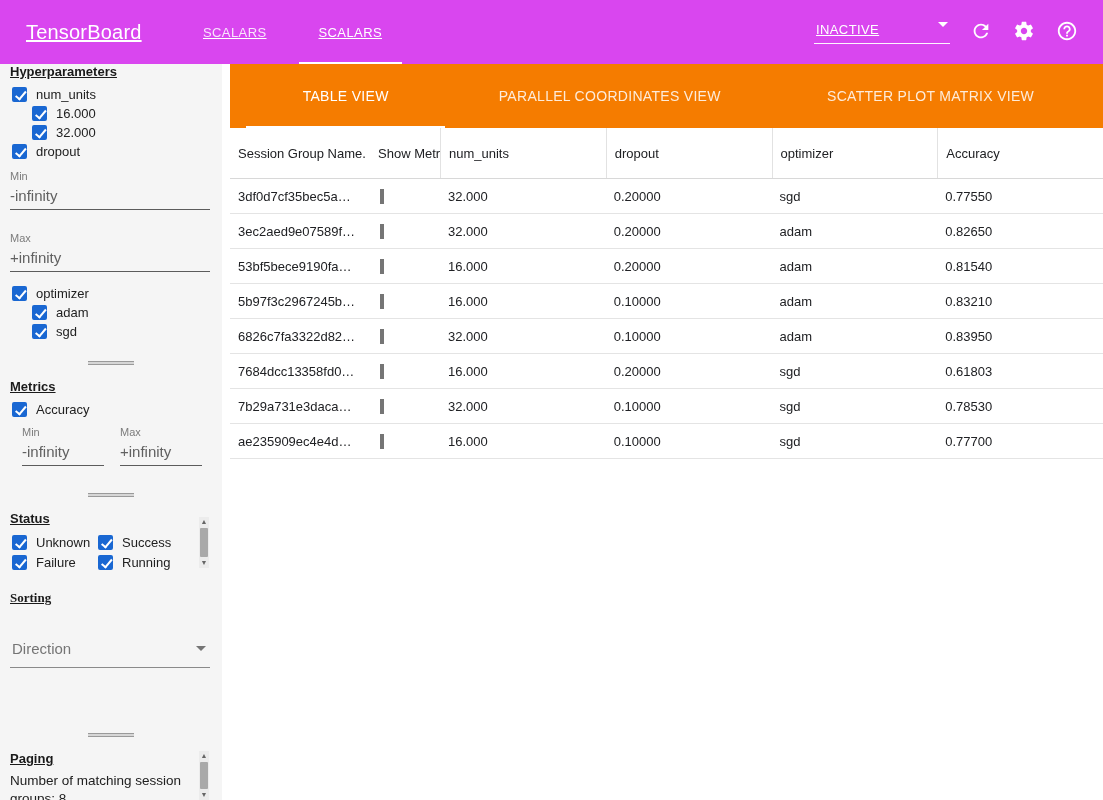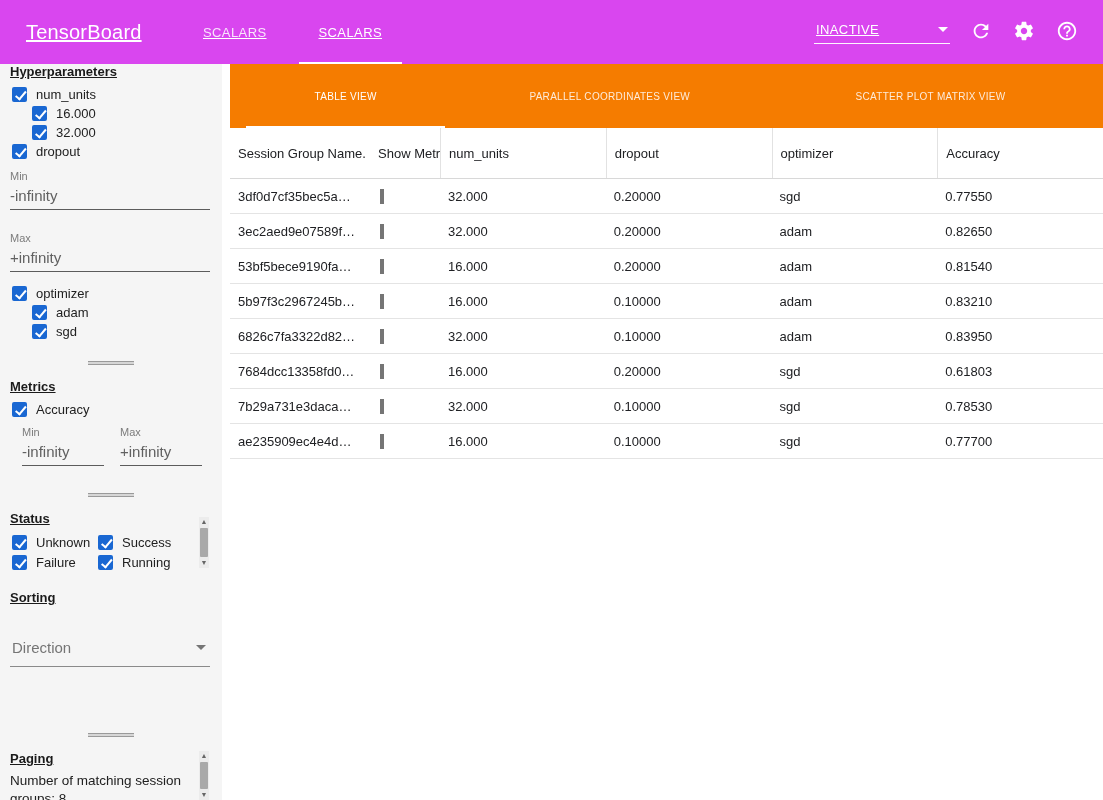--- a/index.html
+++ b/index.html
@@ -9,21 +9,21 @@
 
   
   .topbar { height:64px; min-height:64px; background:#d946ef; color:#fff; display:flex; align-items:stretch;text-decoration:underline; }
   .logo { display:flex; align-items:center; padding-left:26px; width:177px; font-size:20px; letter-spacing:.2px; }
   .nav-tabs { display:flex; align-items:stretch; }
   .nav-tab { display:flex; align-items:center; padding:0 26px; font-size:13px; letter-spacing:.4px;
              color:rgba(255,255,255,.85); position:relative; cursor:pointer; }
   .nav-tab.active { color:#fff; }
   .nav-tab.active::after { content:""; position:absolute; left:6px; right:6px; bottom:0; height:2px; background:#fff; }
   .topbar-right { margin-left:auto; display:flex; align-items:center; gap:19px; padding-right:24px; }
-  .reload-select { width:136px; display:flex; align-items:center; justify-content:space-between; font-size:13px;
+  .reload-select { width:136px; display:flex; align-items:flex-start; justify-content:space-between; font-size:13px;
                    letter-spacing:.4px; border-bottom:1px solid rgba(255,255,255,.95); padding:2px 2px 6px 2px; cursor:pointer; }
   .caret { width:0; height:0; border-left:5px solid transparent; border-right:5px solid transparent; }
   .caret-white { border-top:5px solid #fff; }
   .caret-gray { border-top:5px solid #757575; }
   .icon-btn { background:none; border:none; width:24px; height:24px; padding:0; cursor:pointer; }
   .icon-btn svg { width:22px; height:22px; fill:#fff; }
 
   
   .content { flex:1; display:flex; overflow:hidden; }
 
@@ -63,28 +63,28 @@
   .mini-scroll { position:absolute; right:13px; width:10px; display:flex; flex-direction:column;
                  align-items:center; background:#ececec; cursor:pointer; }
   .mini-scroll .arr { font-size:7px; color:#666; line-height:10px; }
   .mini-scroll .thumb { width:8px; flex:1; margin:1px 0; background:#a9a9a9; border-radius:1px; }
   .status-scroll { top:6px; bottom:4px; }
   .paging-scroll { top:10px; bottom:0; }
 
   .select { margin:26px 12px 0 10px; border-bottom:1px solid #8a8a8a; display:flex; align-items:center;
             justify-content:space-between; padding:4px 4px 10px 2px; font-size:15px; color:#757575; cursor:pointer; }
   .select.second { margin-top:30px; }
-  .sorting-heading { margin-top:18px !important; }
+  .sorting-heading { margin-top:18px !important;font-family:Liberation Serif, serif; }
 
   .paging-text { margin:4px 30px 0 10px; font-size:13.5px; line-height:18px; color:#212121; }
 
   
   .main { flex:1; margin-left:8px; display:flex; flex-direction:column; background:#fff; overflow:hidden; }
   .view-tabs { height:64px; min-height:64px; background:#f57c00; display:flex; }
-  .view-tab { display:flex; align-items:center; justify-content:center; font-size:10px; font-weight:500;
+  .view-tab { display:flex; align-items:center; justify-content:center; font-size:14px; font-weight:500;
               letter-spacing:.3px; color:rgba(255,255,255,.85); position:relative; cursor:pointer; }
   .view-tab:nth-child(1){ width:26.5%; }
   .view-tab:nth-child(2){ width:34%; }
   .view-tab:nth-child(3){ width:39.5%; }
   .view-tab.active { color:#fff; }
   .view-tab.active::after { content:""; position:absolute; left:7%; right:7%; bottom:0; height:2px; background:#fff; }
 
   .grid { flex:1; overflow:hidden; font-size:13px; color:#202124; }
   .grid-header, .grid-row { display:grid; grid-template-columns:140px 70px 1fr 1fr 1fr 1fr; }
   .grid-header { min-height:51px; border-bottom:1px solid #d8d8d8; align-items:stretch; }

